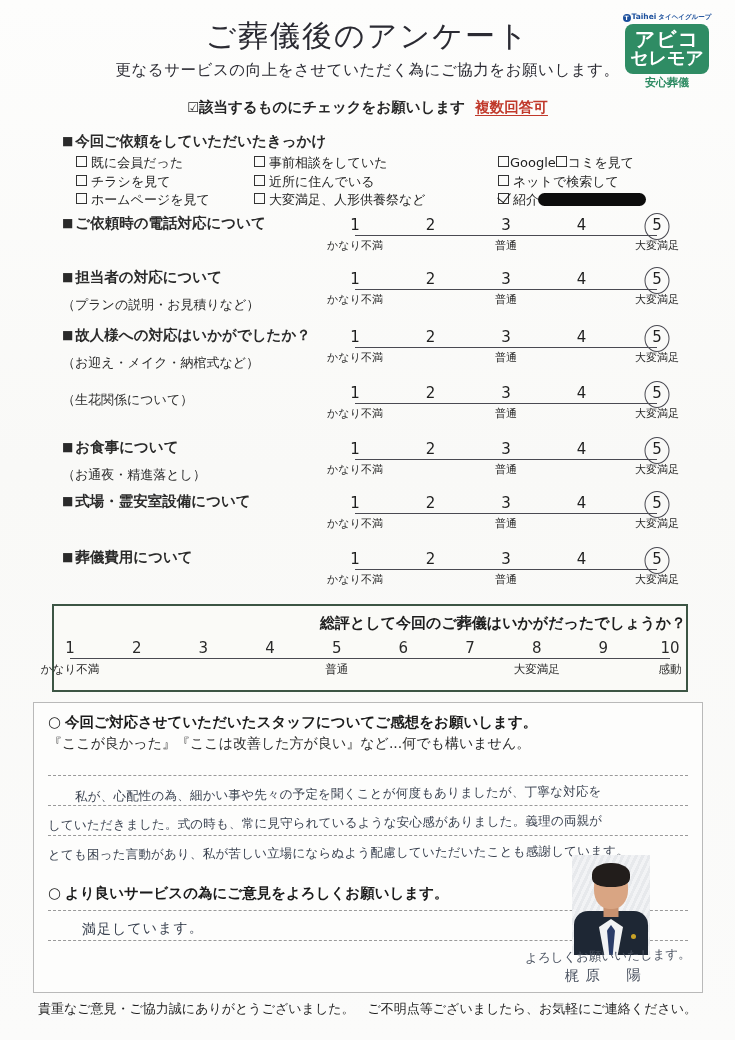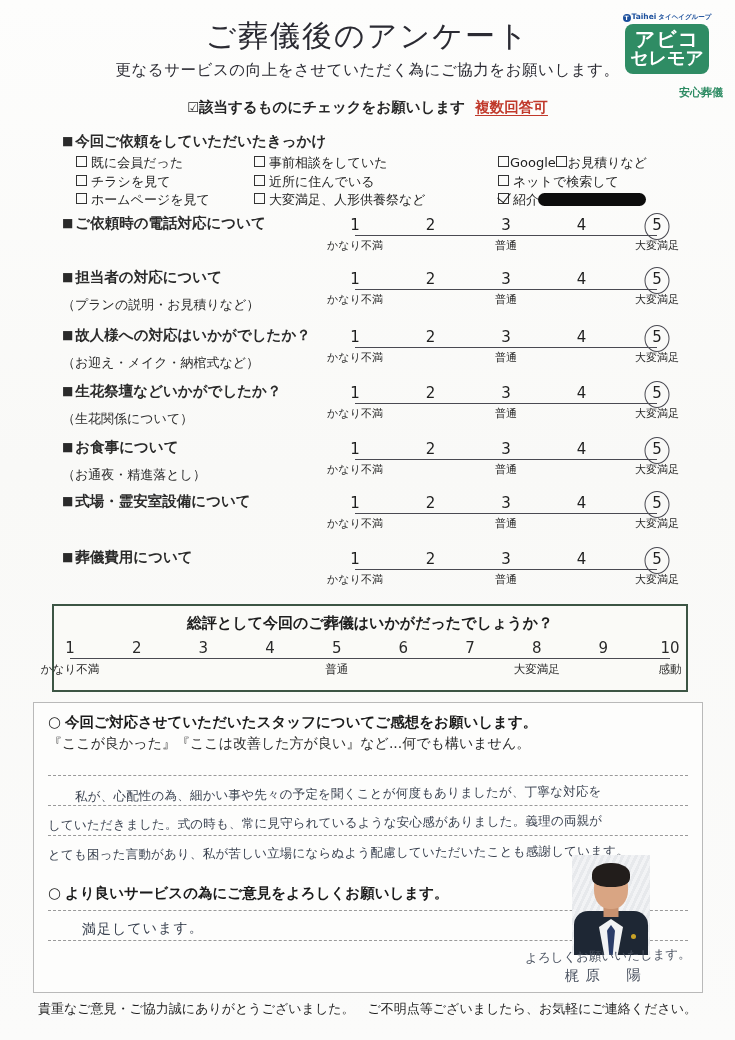--- a/index.html
+++ b/index.html
@@ -41,21 +41,21 @@
     display:inline-block;width:8px;height:8px;border-radius:50%;
     background:#1b4f9c;color:#fff;font-size:6px;line-height:8px;vertical-align:-1px;margin-right:1px;
   }
   .logo-taihei .grp{color:#1b4f9c;font-size:6.5px;margin-left:2px;}
   .logo-box{
     margin:2px auto 0;width:84px;border-radius:8px;background:#2f8c64;
     color:#fff;font-weight:bold;line-height:1.02;padding:5px 0 6px;
   }
   .logo-box div:first-child{font-size:20px;letter-spacing:1px;}
   .logo-box div:last-child{font-size:18px;letter-spacing:0px;}
-  .logo-foot{margin-top:11px;font-size:11px;font-weight:bold;color:#2f8c64;text-align:right;}
+  .logo-foot{margin-top:1px;font-size:11px;font-weight:bold;color:#2f8c64;}
   
   .sq{font-size:12px;margin-right:2px;vertical-align:1px;}
   
   .reason{position:absolute;left:62px;top:132px;width:660px;}
   .reason-title{font-weight:bold;font-size:14.5px;}
   .reason-cols{position:relative;margin-top:3px;height:56px;}
   .rcol{position:absolute;top:0;}
   .rcol.c1{left:14px;}
   .rcol.c2{left:192px;}
   .rcol.c3{left:436px;}
@@ -97,21 +97,21 @@
   .circle{
     position:absolute;width:23px;height:25px;border:1.4px solid #4a4a52;
     border-radius:50%;left:0;top:-3px;transform:translateX(-50%);
   }
   
   .overall{
     position:absolute;left:52px;top:604px;width:632px;height:84px;
     border:2.2px solid #3c5544;background:#fafaf7;
   }
   .overall-title{
-    text-align:center;font-weight:bold;font-size:15px;margin-top:8px;color:#1d1d1d;
+    text-align:right;font-weight:bold;font-size:15px;margin-top:8px;color:#1d1d1d;
   }
   .ten{position:relative;margin:6px 16px 0;height:46px;}
   .ten .n{position:absolute;top:0;font-size:15px;transform:translateX(-50%);}
   .ten .axis{position:absolute;left:0;top:19px;width:100%;border-top:1.3px solid #4a4a52;}
   .ten .cap{position:absolute;top:23px;font-size:11.5px;transform:translateX(-50%);white-space:nowrap;}
   
   .combox{
     position:absolute;left:33px;width:668px;border:1px solid #b9b9b9;background:#fdfdfc;
   }
   .combox.one{top:702px;height:172px;}
@@ -200,21 +200,21 @@
         <div class="ritem"><span class="box"></span><span>既に会員だった</span></div>
         <div class="ritem"><span class="box"></span><span>チラシを見て</span></div>
         <div class="ritem"><span class="box"></span><span>ホームページを見て</span></div>
       </div>
       <div class="rcol c2">
         <div class="ritem"><span class="box"></span><span>事前相談をしていた</span></div>
         <div class="ritem"><span class="box"></span><span>近所に住んでいる</span></div>
         <div class="ritem"><span class="box"></span><span>大変満足、人形供養祭など</span></div>
       </div>
       <div class="rcol c3">
-        <div class="ritem"><span class="box tight"></span><span>Google</span><span class="box tight"></span><span>お見積りなど</span></div>
+        <div class="ritem"><span class="box tight"></span><span>Google</span><span class="box tight"></span><span>コミを見て</span></div>
         <div class="ritem"><span class="box"></span><span>ネットで検索して</span></div>
         <div class="ritem"><span class="box checked"></span><span>紹介</span><span class="redact"></span></div>
       </div>
     </div>
   </div>
 
   <div id="rate-rows">
       <div class="rate-row" style="top: 214px;">
         <div class="rate-label">
           <div class="l1"><span class="sq">■</span><span>ご依頼時の電話対応について</span></div>
@@ -275,21 +275,20 @@
           </div>
           <div class="caps">
             <span class="cap" style="left: 0px;">かなり不満</span>
             <span class="cap" style="left: 151px;">普通</span>
             <span class="cap" style="left: 302px;">大変満足</span>
           </div>
         </div>
       </div>
       <div class="rate-row" style="top: 382px;">
         <div class="rate-label">
-          <div class="l1"><span class="sq">■</span><span>生花祭壇などいかがでしたか？</span></div>
           <div class="l2">（生花関係について）</div>
         </div>
         <div class="scale">
           <div class="nums">
             <span class="n" style="left: 0px;">1</span>
             <span class="n" style="left: 75.5px;">2</span>
             <span class="n" style="left: 151px;">3</span>
             <span class="n" style="left: 226.5px;">4</span>
             <span class="n" style="left: 302px;">5</span>
             <span class="circle" style="left: 302px;"></span>

